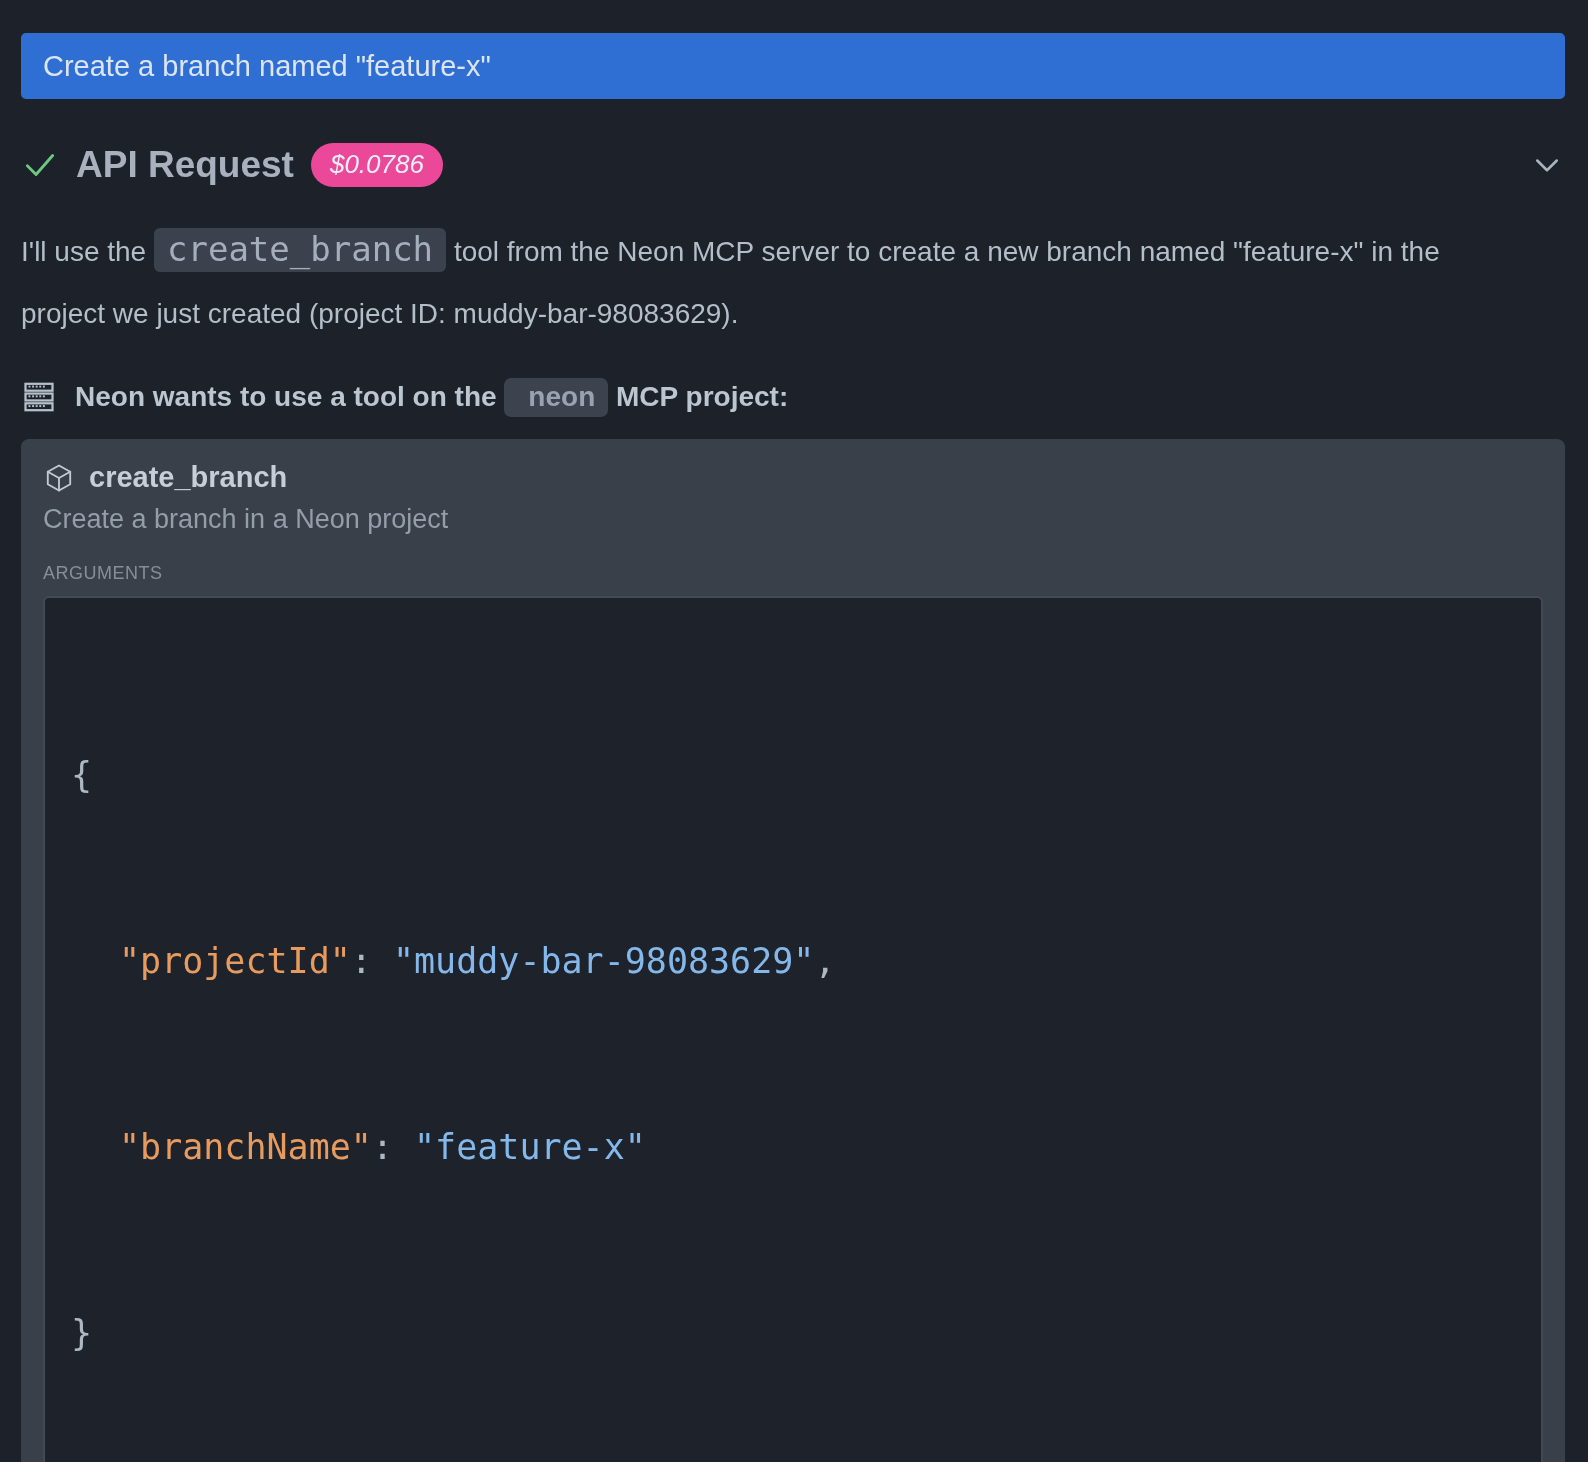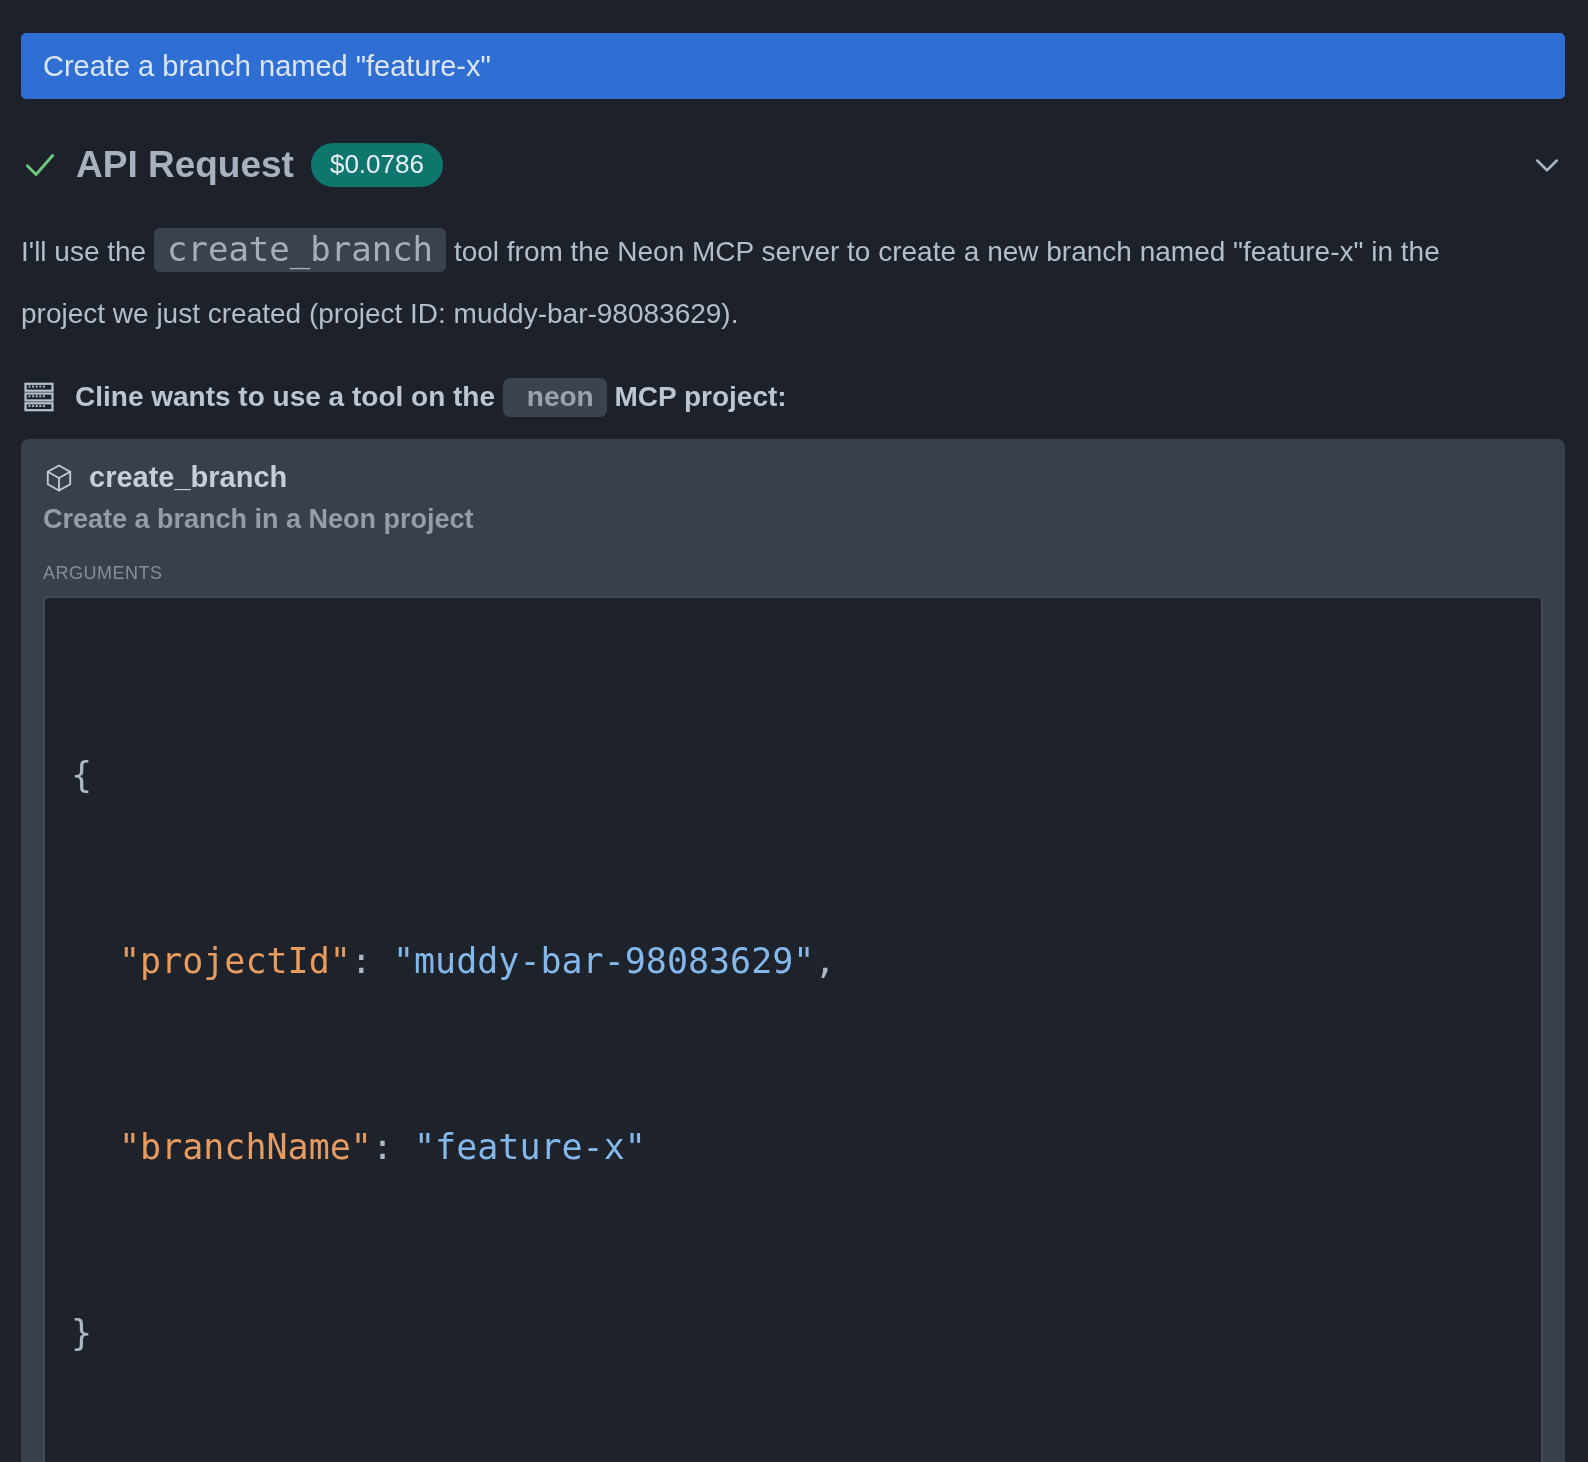--- a/index.html
+++ b/index.html
@@ -27,26 +27,27 @@
   
   .req-row {
     display: flex;
     align-items: center;
     gap: 17px;
     height: 44px;
   }
   .req-row .spacer { flex: 1; }
   .req-label { font-weight: bold; font-size: 37px; color: #a8b1bd; }
   .cost-badge {
-    background: #0f766e;
+    background: #ec4899;
     color: #e9eff8;
     font-size: 26px;
     border-radius: 999px;
     padding: 6px 19px;
     line-height: 1.2;
+    font-style: italic;
   }
   .icon { display: inline-flex; align-items: center; justify-content: center; }
   .chev { cursor: pointer; }
 
   
   .paragraph {
     margin-top: 31px;
     font-size: 28px;
     line-height: 62px;
     color: #b4bec9;
@@ -82,21 +83,21 @@
 
   
   .tool-card {
     margin-top: 24px;
     background: #394049;
     border-radius: 8px;
     padding: 22px 22px 20px 22px;
   }
   .tool-head { display: flex; align-items: center; gap: 14px; }
   .tool-name { font-weight: bold; font-size: 29px; color: #c7ced8; }
-  .tool-desc { margin-top: 10px; font-size: 27px; color: #949ea9; font-weight: bold; }
+  .tool-desc { margin-top: 10px; font-size: 27px; color: #949ea9; }
   .args-label {
     margin-top: 28px;
     font-size: 18px;
     color: #858e99;
     letter-spacing: 0.5px;
   }
   .code-block {
     margin-top: 12px;
     background: #1d222b;
     border: 2px solid #434a55;
@@ -161,21 +162,21 @@
             <rect x="12.2" y="10.9" width="1.3" height="1.3"></rect>
             <rect x="14.6" y="10.9" width="1.3" height="1.3"></rect>
           <rect x="5" y="17.4" width="1.3" height="1.3"></rect>
             <rect x="7.4" y="17.4" width="1.3" height="1.3"></rect>
             <rect x="9.8" y="17.4" width="1.3" height="1.3"></rect>
             <rect x="12.2" y="17.4" width="1.3" height="1.3"></rect>
             <rect x="14.6" y="17.4" width="1.3" height="1.3"></rect>
         </g>
       </svg>
     </span>
-    <span><span>Cline wants to use a tool on the</span>
+    <span><span>Neon wants to use a tool on the</span>
       <span class="server-chip">neon</span>
       <span>MCP project:</span></span>
   </div>
 
   <div class="tool-card">
     <div class="tool-head">
       <span class="icon">
         <svg width="32" height="32" viewBox="0 0 24 24" fill="none" stroke="#c2c9d3" stroke-width="1.4" stroke-linejoin="round" stroke-linecap="round">
           <path d="M12 2.6 L20.4 7.3 V16.7 L12 21.4 L3.6 16.7 V7.3 Z"></path>
           <path d="M3.6 7.3 L12 12 L20.4 7.3"></path>

